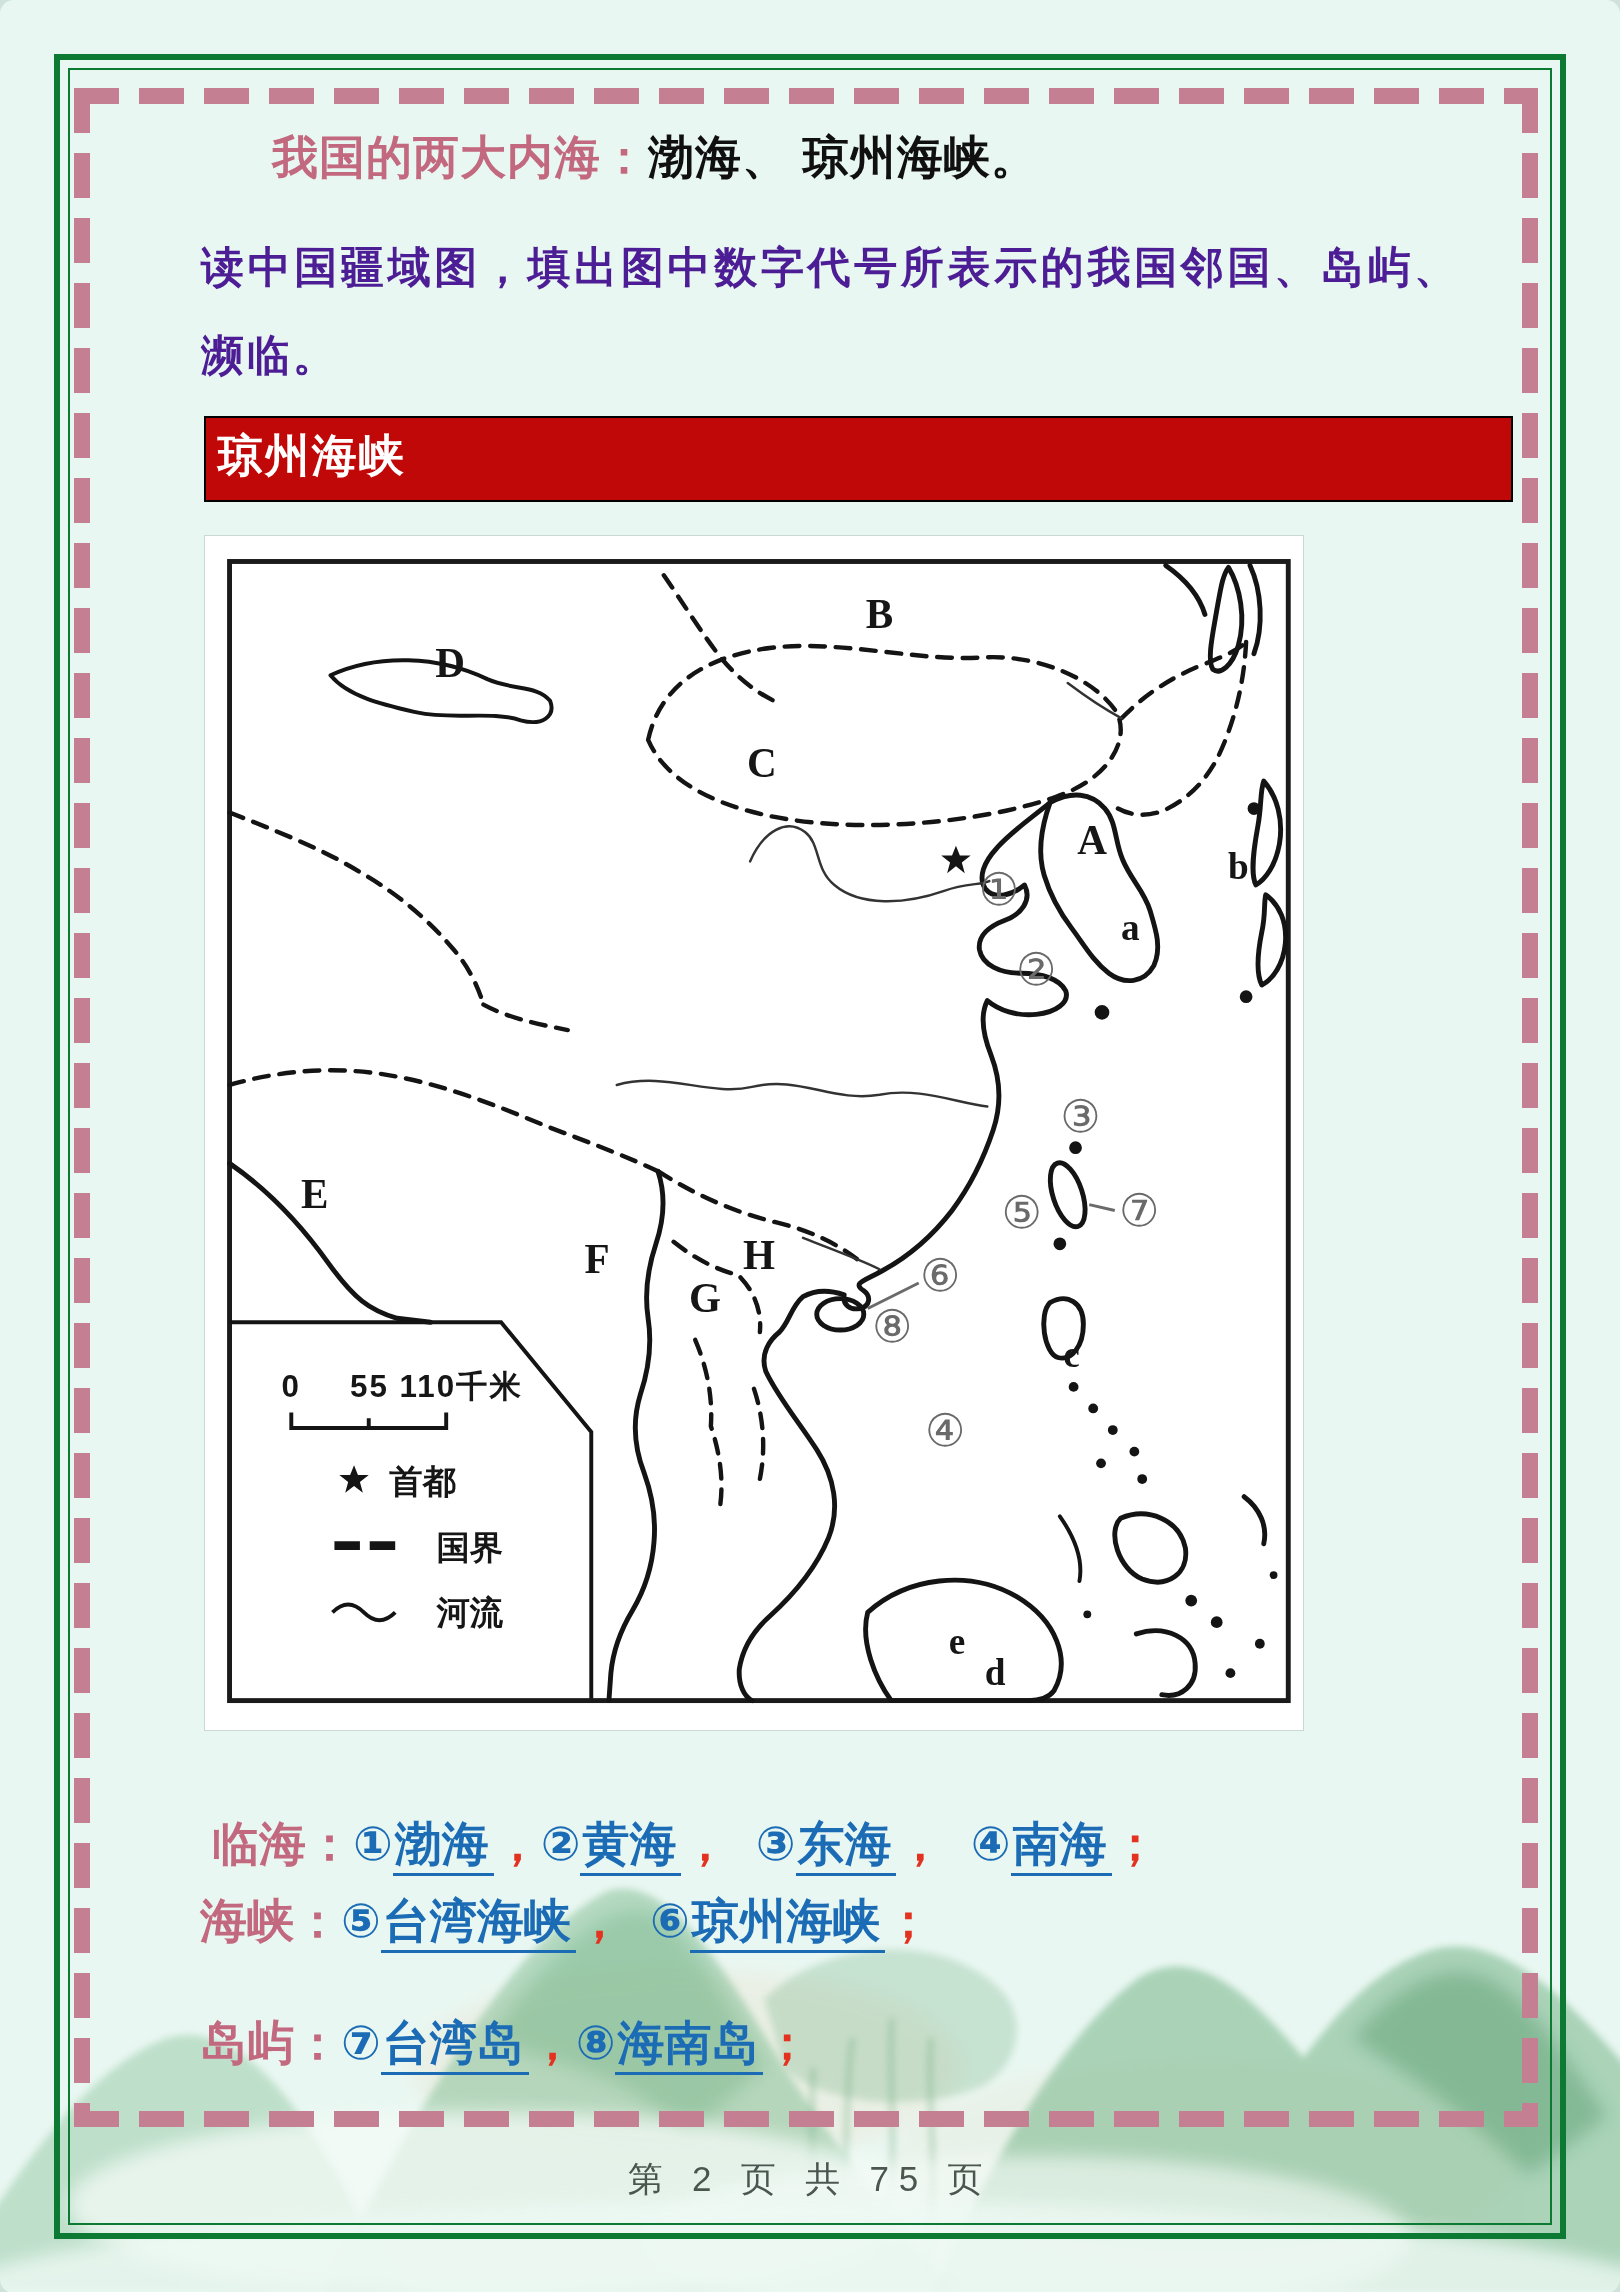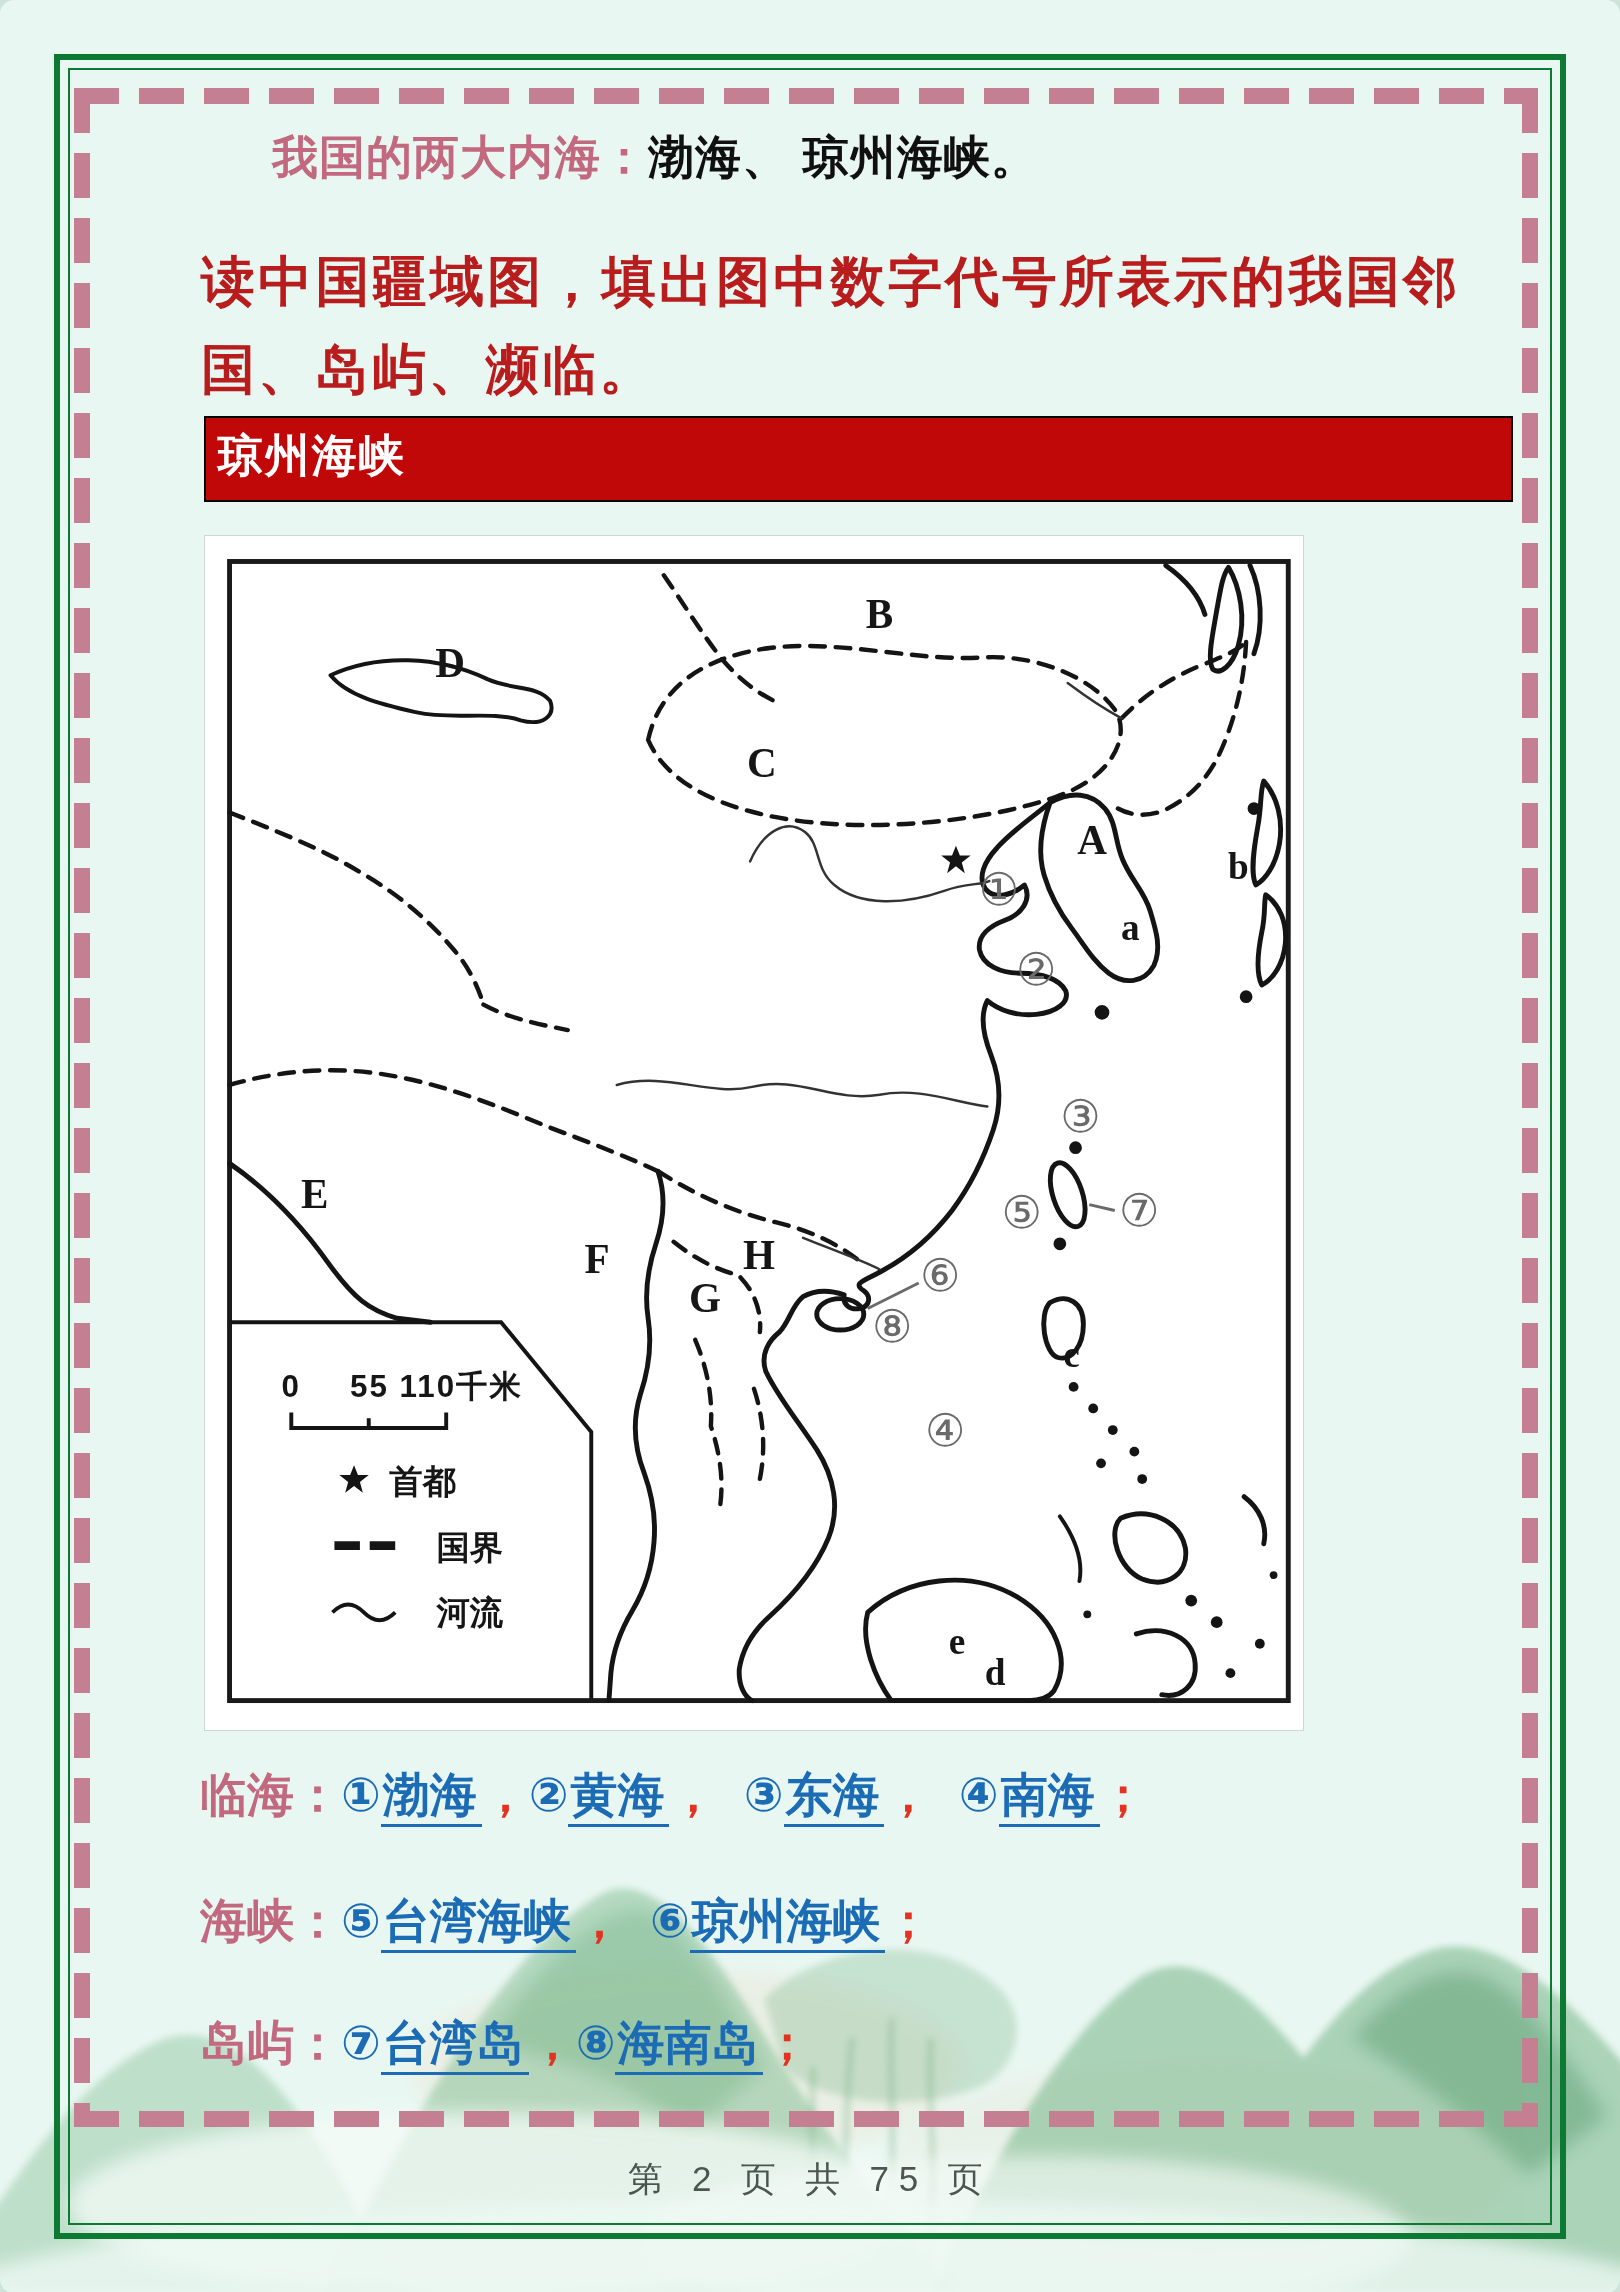--- a/index.html
+++ b/index.html
@@ -19,36 +19,36 @@
                background:repeating-linear-gradient(90deg,#c57f93 0 45px,transparent 45px 65px);}
   .dash-left  {left:74px;top:88px;height:2039px;width:15.7px;
                background:repeating-linear-gradient(180deg,#c57f93 0 45px,transparent 45px 65px);}
   .dash-right {right:82px;top:88px;height:2039px;width:15.7px;
                background:repeating-linear-gradient(180deg,#c57f93 0 45px,transparent 45px 65px);}
   
   .content{position:absolute;inset:0;z-index:2;}
   .intro{position:absolute;left:272px;top:127px;font-size:46px;font-weight:700;letter-spacing:1px;white-space:nowrap;}
   .intro .pink{color:#c2697f;}
   .intro .black{color:#101010;}
-  .para{position:absolute;left:201px;top:237px;width:1259px;font-size:54px;line-height:88px;
-        font-weight:700;color:#b91c1c;letter-spacing:2.9px;text-align:justify;}
+  .para{position:absolute;left:201px;top:223px;width:1259px;font-size:43px;line-height:88px;
+        font-weight:700;color:#4c1d95;letter-spacing:2.9px;text-align:justify;}
   .banner{position:absolute;left:204px;top:416px;width:1309px;height:86px;box-sizing:border-box;
           background:#c10808;border:2.9px solid #000;}
   .banner span{display:block;color:#ffffff;font-size:45px;font-weight:700;line-height:76px;padding-left:11.8px;letter-spacing:2px;}
   .map-figure{position:absolute;left:204px;top:535px;width:1098px;height:1194px;background:#ffffff;
               border:1px solid #ccd8d2;box-sizing:content-box;}
   .map-figure svg{display:block;}
   
   .ans{position:absolute;left:200px;white-space:nowrap;font-size:47px;font-weight:700;}
   .ans .lbl{color:#c2697f;}
   .ans .blue{color:#1c6cb5;}
   .ans .u{border-bottom:3.9px solid #1c6cb5;padding:0 4.9px 2.9px 2px;}
   .ans .pc{color:#e3321f;}
   .ans .gap{margin-left:27.4px;}
-  .ans-1{top:1764px;}
+  .ans-1{top:1813px;margin-left:12px;}
   .ans-2{top:1890px;}
   .ans-3{top:2012px;}
   .footer{position:absolute;left:0;right:0;top:2156px;text-align:center;font-size:35px;color:#39453e;
           letter-spacing:9.8px;opacity:.9;}
   
   .painting{position:absolute;left:0;bottom:0;z-index:1;}
   
   .mletter{font-family:"Liberation Serif","DejaVu Serif",serif;font-weight:700;fill:#161616;}
   .mnum{fill:#6a6a6a;font-weight:400;}
   .mlegend{font-weight:700;fill:#161616;}

